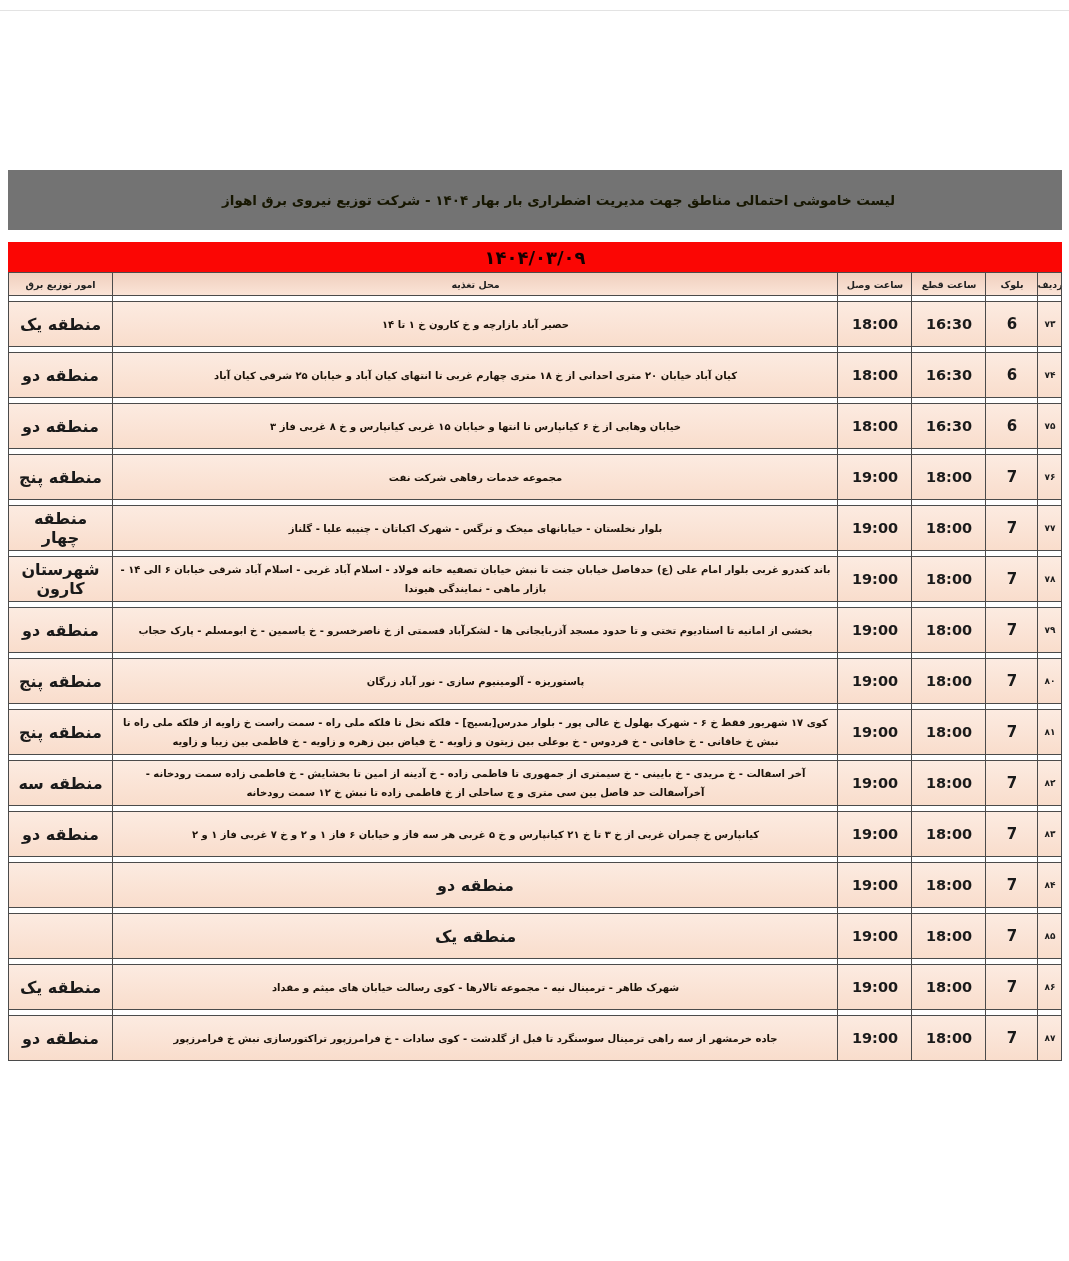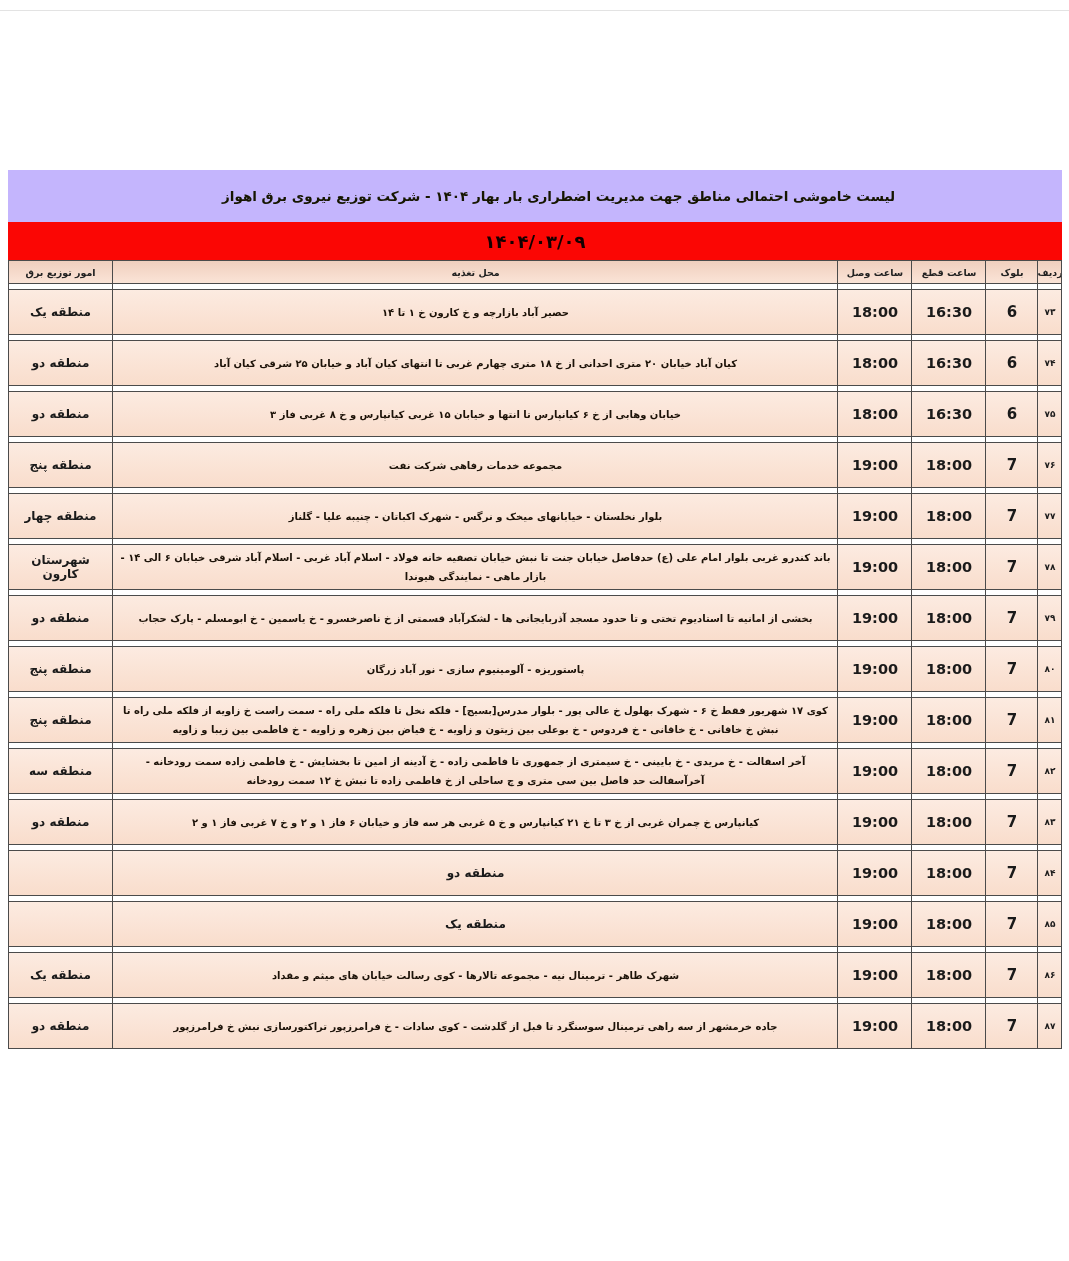--- a/index.html
+++ b/index.html
@@ -3,25 +3,25 @@
 <meta charset="utf-8">
 <style>
   html,body{margin:0;padding:0;}
   body{
     width:1069px;height:1261px;background:#ffffff;position:relative;
     font-family:"DejaVu Sans",sans-serif;color:#1a1a1a;overflow:hidden;
   }
   .top-rule{position:absolute;top:10px;left:0;width:1069px;height:1px;background:#e3e3e3;}
   .sheet{position:absolute;top:170px;left:8px;width:1054px;direction:rtl;}
   .banner-yellow{
-    height:52px;background:#c4b5fd;display:flex;align-items:center;justify-content:center;padding-left:47px;
+    height:60px;background:#737373;display:flex;align-items:center;justify-content:center;padding-left:47px;
   }
   .banner-yellow span{font-size:13.5px;font-weight:bold;color:#161600;}
   .banner-red{
-    height:38px;background:#fb0604;display:flex;align-items:center;justify-content:center;
+    height:30px;background:#fb0604;display:flex;align-items:center;justify-content:center;margin-top:12px;
   }
   .banner-red span{font-size:18px;font-weight:bold;color:#140000;letter-spacing:1px;}
   .tbl{position:relative;background:#ffffff;}
   .vline{position:absolute;top:0;bottom:0;width:1px;background:#4b4b4b;z-index:3;}
   .hrow,.drow{
     display:grid;grid-template-columns:24px 52px 74px 74px minmax(0,1fr) 105px;
     border-top:1px solid #4b4b4b;border-bottom:1px solid #4b4b4b;
   }
   .hrow{
     height:22px;background:linear-gradient(#f0cfbe,#fbe4d7);
@@ -31,21 +31,21 @@
   }
   .cell{
     display:flex;align-items:center;justify-content:center;text-align:center;
     padding:2px 5px;font-weight:bold;
   }
   .hrow .cell{font-size:9.5px;color:#222;}
   .c-rowno{font-size:9px;}
   .c-block{font-size:15px;font-family:"DejaVu Sans",sans-serif;}
   .c-time{font-size:14.5px;direction:ltr;}
   .c-feed{font-size:10px;line-height:1.9;color:#1c1208;text-align:center;}
-  .c-area{font-size:12px;}
+  .c-area{font-size:16px;}
 </style>
 </head>
 <body>
 
 <div class="page">
   <div class="top-rule"></div>
 
   <div class="sheet">
 
     <div class="banner-yellow">

